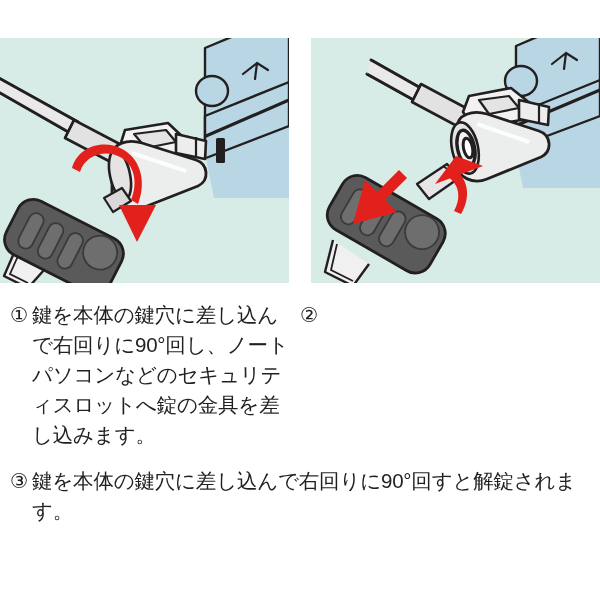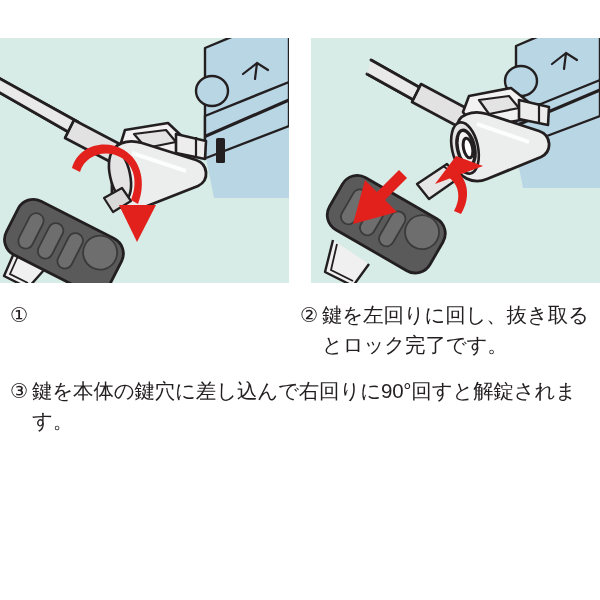--- a/index.html
+++ b/index.html
@@ -272,27 +272,27 @@
         </g>
       </svg>
     </div>
   </div>
 
   <div class="captions">
 
     <div class="caption-row">
       <div class="caption cap-col1">
         <span class="cap-body">
-          <span class="cap-num">①</span>
+          <span class="cap-num">①</span><span>鍵を本体の鍵穴に差し込んで右回りに90°回し、ノートパソコンなどのセキュリティスロットへ錠の金具を差し込みます。</span>
         </span>
       </div>
 
       <div class="caption cap-col2">
         <span class="cap-body">
-          <span class="cap-num">②</span><span>鍵を左回りに回し、抜き取るとロック完了です。</span>
+          <span class="cap-num">②</span>
         </span>
       </div>
     </div>
 
     <div class="caption cap-full">
       <span class="cap-body">
         <span class="cap-num">③</span><span>鍵を本体の鍵穴に差し込んで右回りに90°回すと解錠されます。</span>
       </span>
     </div>
 

